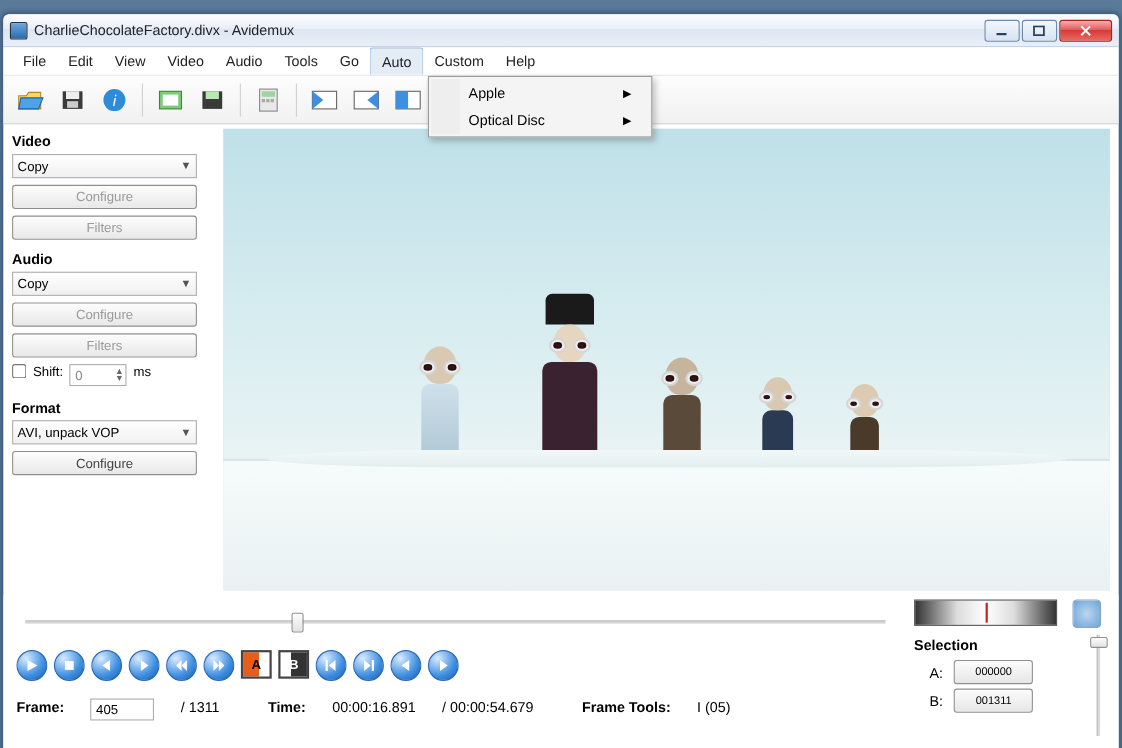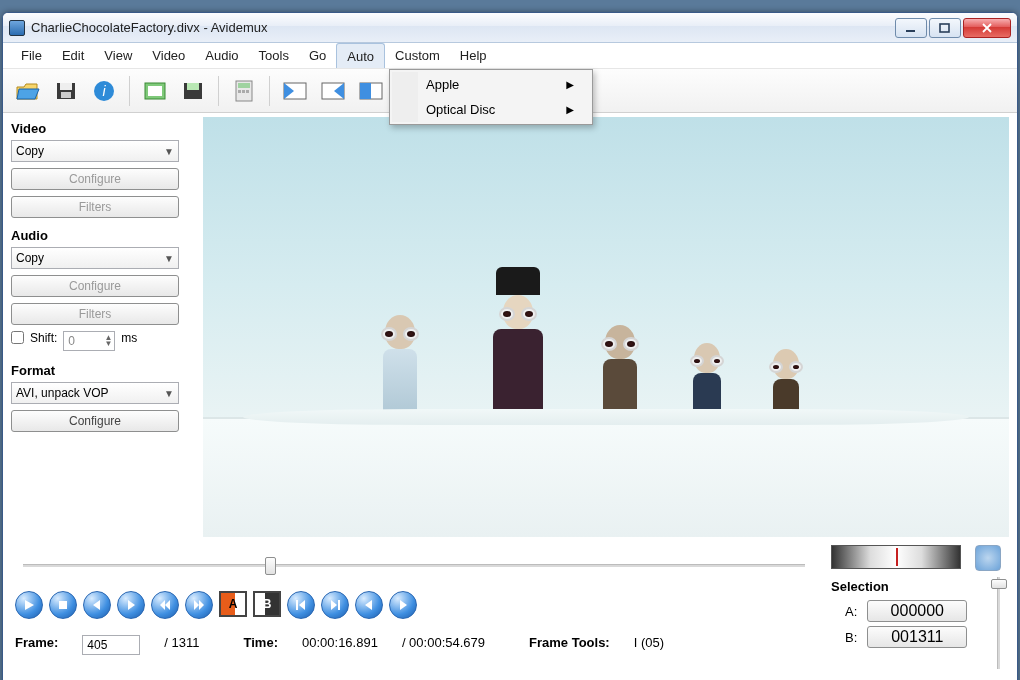--- a/index.html
+++ b/index.html
@@ -52,21 +52,21 @@
   .markbtn.b { background: linear-gradient(to right,#fff 40%,#333 40%); color:#fff; }
   .statusrow { display:flex; gap:24px; margin-top:16px; font-size:13px; align-items:flex-start; }
   .statusrow b { font-weight:bold; }
   .frameinput { width:58px; height:20px; border:1px solid #abadb3; padding:0 4px; font-size:12px; background:#fff; }
   .rightpane { position:absolute; right:12px; bottom:8px; width:180px; height:134px; }
   .jog { width:130px; height:24px; margin-left:6px; background: linear-gradient(to right,#333,#888 15%,#ddd 30%,#fff 50%,#ddd 70%,#888 85%,#333); border:1px solid #555; position:relative; }
   .jog::after { content:""; position:absolute; left:50%; top:2px; bottom:2px; width:2px; background:#c62020; }
   .wheelbtn { position:absolute; right:4px; top:0; width:26px; height:26px; border:1px solid #8aa6c4; border-radius:4px; background: radial-gradient(circle,#bcd6ef,#6ca3d9); }
   .sel-title { font-weight:bold; font-size:13px; margin:10px 0 6px 6px; }
   .selrow { display:flex; align-items:center; gap:10px; margin:4px 0 4px 20px; font-size:13px; }
-  .selbox { width:100px; height:22px; border:1px solid #8e8f8f; background: linear-gradient(#fcfcfc,#e6e6e6); display:flex; align-items:center; justify-content:center; font-size:16px; border-radius:3px; }
+  .selbox { width:72px; height:22px; border:1px solid #8e8f8f; background: linear-gradient(#fcfcfc,#e6e6e6); display:flex; align-items:center; justify-content:center; font-size:10px; border-radius:3px; }
   .vslider { position:absolute; right:0; top:32px; width:14px; height:92px; }
   .vslider .vtrack { position:absolute; left:6px; top:0; bottom:0; width:3px; background:#d9d9d9; border-left:1px solid #bcbcbc; }
   .vslider .vthumb { position:absolute; left:0; top:2px; width:16px; height:10px; background: linear-gradient(#fdfdfd,#e2e2e2); border:1px solid #8e8f8f; border-radius:2px; }
   .dropdown { position:absolute; left:386px; top:56px; width:204px; background:#f4f4f4; border:1px solid #9a9a9a; box-shadow:2px 3px 6px rgba(0,0,0,.25); padding:2px; font-size:13px; z-index:100; }
   .dropdown .gutter { position:absolute; left:2px; top:2px; bottom:2px; width:26px; background:#eee; }
   .dd-item { position:relative; padding:5px 16px 5px 34px; display:flex; justify-content:space-between; align-items:center; }
   .dd-item .subarrow { font-size:10px; }
 </style>
 </head>
 <body>

